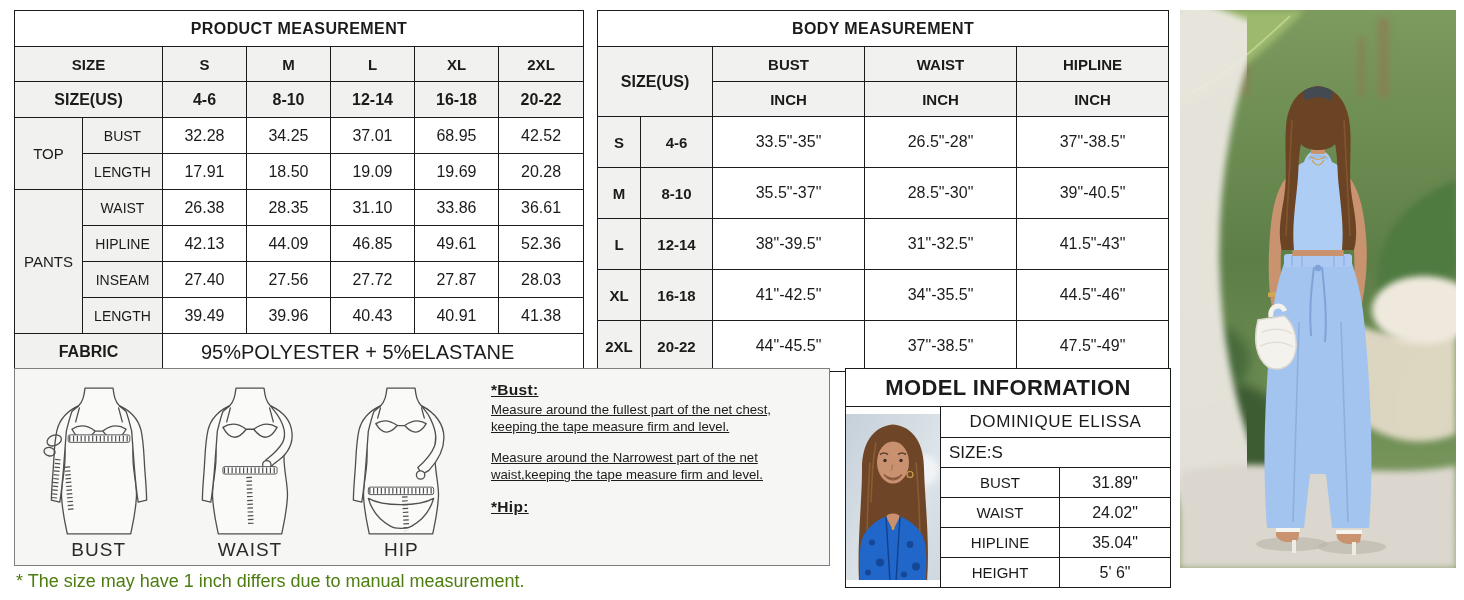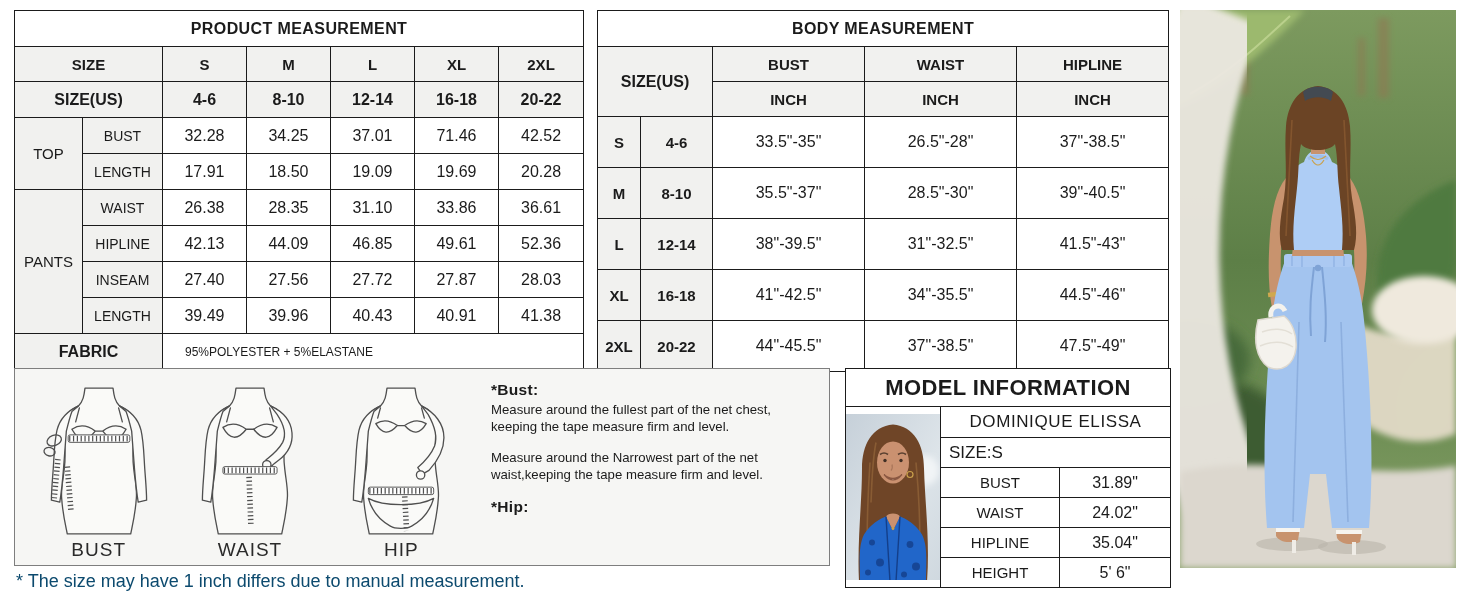--- a/index.html
+++ b/index.html
@@ -12,46 +12,46 @@
   td.t-title{font-size:22px;font-weight:700;height:33px;letter-spacing:.4px;background:#fff;}
   .gray{background:#f1f1ef;}
   .b{font-weight:700;}
   #product-table{left:14px;top:10px;width:569px;}
   #product-table tr.r-size td{height:32px;font-size:15px;}
   #product-table tr.r-sizeus td{height:33px;font-size:16px;}
   #product-table tr.r-data td{height:33px;}
   #product-table td.lab{font-size:15px;font-weight:400;text-align:center;}
   #product-table td.lab2{font-size:14px;font-weight:400;}
   #product-table tr.r-fabric td{height:34px;}
-  #product-table td.fabric-val{text-align:left;padding-left:22px;font-size:12px;}
+  #product-table td.fabric-val{text-align:left;padding-left:38px;font-size:20px;}
   #body-table{left:597px;top:10px;width:571px;}
   #body-table tr.r-hdr td{height:32px;font-size:15px;}
   #body-table tr.r-inch td{height:32px;font-size:15px;}
   #body-table tr.r-brow td{height:48px;}
   #body-table td.szcell{font-size:15px;}
   #model-table{left:845px;top:368px;width:325px;border-radius:13px;}
   #model-table td.t-title{font-size:22px;height:35px;}
   #model-table tr.r-name td{height:28px;font-size:17px;letter-spacing:.6px;}
   #model-table tr.r-size td{height:27px;font-size:17px;text-align:left;padding-left:8px;}
   #model-table tr.r-met td{height:27px;font-size:15px;}
   #model-table td.photo-cell{padding:0;}
   
   #guide-box{position:absolute;left:14px;top:368px;width:816px;height:198px;
              background:#f6f6f4;border:1px solid #7e7e7e;display:flex;box-sizing:border-box;}
   #guide-figs{display:flex;width:462px;justify-content:space-around;align-items:flex-end;
               padding:6px 0 4px 8px;box-sizing:border-box;}
   .fig{display:flex;flex-direction:column;align-items:center;}
   .fig svg{display:block;}
   .fig-label{font-size:19px;letter-spacing:1px;color:#2a2a2a;margin-top:2px;}
   #guide-notes{flex:1;padding:12px 10px 0 14px;box-sizing:border-box;}
-  .note-block{margin-bottom:14px;}
+  .note-block{margin-bottom:14px;text-decoration:underline;}
   .nh{font-size:15.5px;font-weight:700;letter-spacing:.3px;margin-bottom:2px;}
   .nt{font-size:13.2px;line-height:1.3;color:#1b1b1b;max-width:330px;}
   
-  #footnote{position:absolute;left:16px;top:571px;font-size:18px;color:#0c4a6e;}
+  #footnote{position:absolute;left:16px;top:571px;font-size:18px;color:#4d7c0f;}
   
   #photo-panel{position:absolute;left:1180px;top:10px;width:276px;height:558px;overflow:hidden;}
   
   .ln{fill:none;stroke:#4f4f4f;stroke-width:1.4;stroke-linecap:round;stroke-linejoin:round;}
   .fl{fill:#fafaf8;stroke:#4f4f4f;stroke-width:1.4;stroke-linejoin:round;}
   .tape{stroke:#4f4f4f;stroke-width:6;stroke-dasharray:1.3 2.8;fill:none;}
   .tbody2{fill:#fff;stroke:#4f4f4f;stroke-width:1;}
 </style>
 </head>
 <body>
@@ -87,21 +87,21 @@
       <td class="gray b">12-14</td>
       <td class="gray b">16-18</td>
       <td class="gray b">20-22</td>
     </tr>
     <tr class="r-data">
       <td rowspan="2" class="gray lab">TOP</td>
       <td class="gray lab2">BUST</td>
       <td>32.28</td>
       <td>34.25</td>
       <td>37.01</td>
-      <td>71.46</td>
+      <td>68.95</td>
       <td>42.52</td>
     </tr>
     <tr class="r-data">
       <td class="gray lab2">LENGTH</td>
       <td>17.91</td>
       <td>18.50</td>
       <td>19.09</td>
       <td>19.69</td>
       <td>20.28</td>
     </tr>

